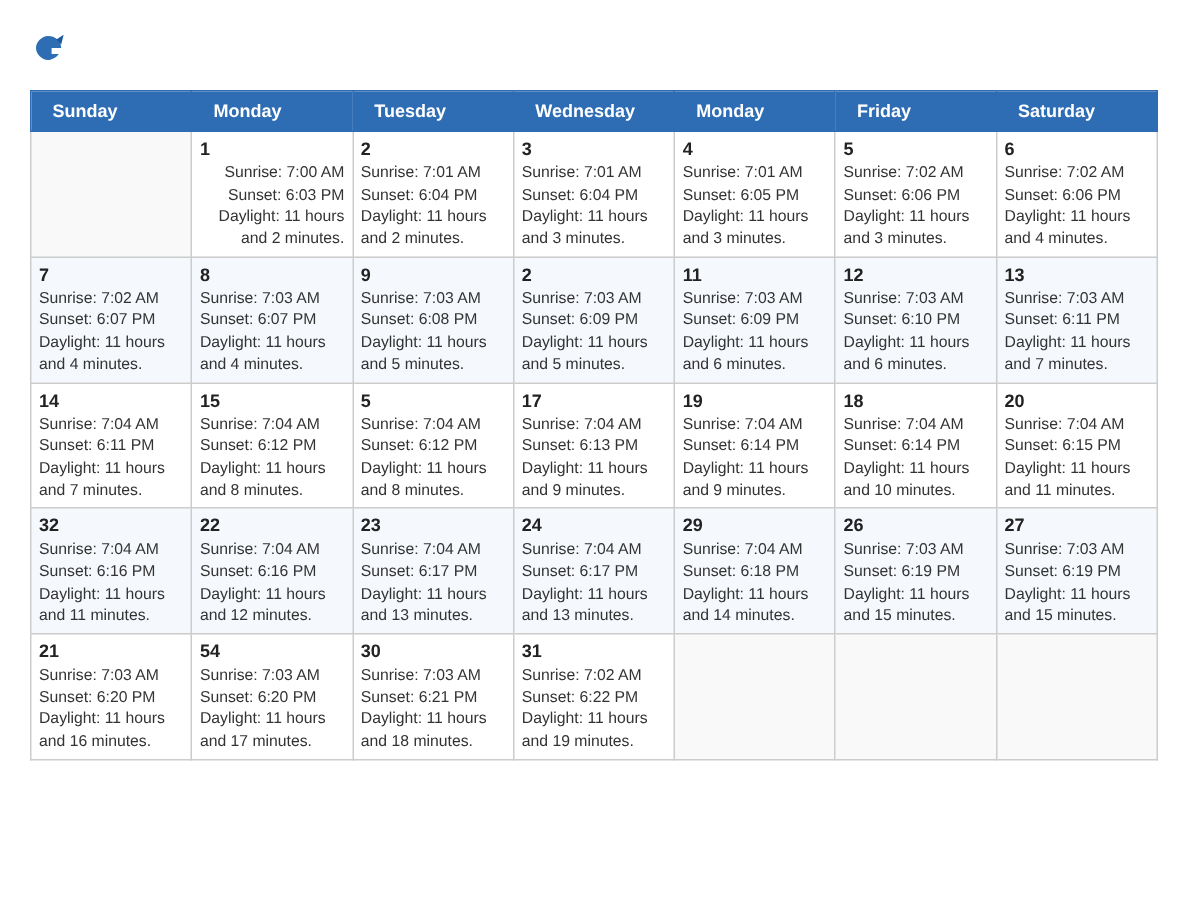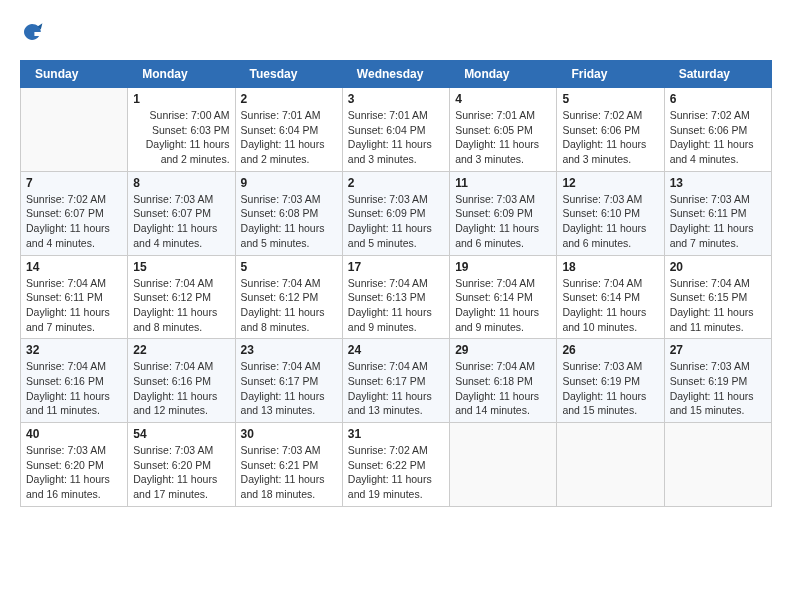--- a/index.html
+++ b/index.html
@@ -312,21 +312,21 @@
         <td>
           <span class="day-num">27</span>
           <div class="day-info" style="white-space: pre-line;">Sunrise: 7:03 AM
 Sunset: 6:19 PM
 Daylight: 11 hours
 and 15 minutes.</div>
         </td>
       </tr>
       <tr>
         <td>
-          <span class="day-num">40</span>
+          <span class="day-num">21</span>
           <div class="day-info" style="white-space: pre-line;">Sunrise: 7:03 AM
 Sunset: 6:20 PM
 Daylight: 11 hours
 and 16 minutes.</div>
         </td>
         <td>
           <span class="day-num">54</span>
           <div class="day-info" style="white-space: pre-line;">Sunrise: 7:03 AM
 Sunset: 6:20 PM
 Daylight: 11 hours

